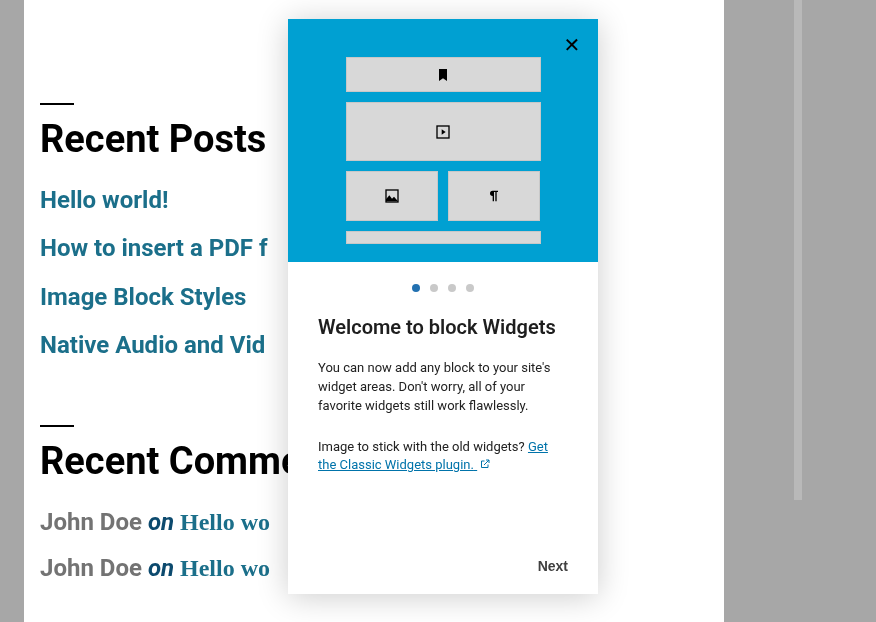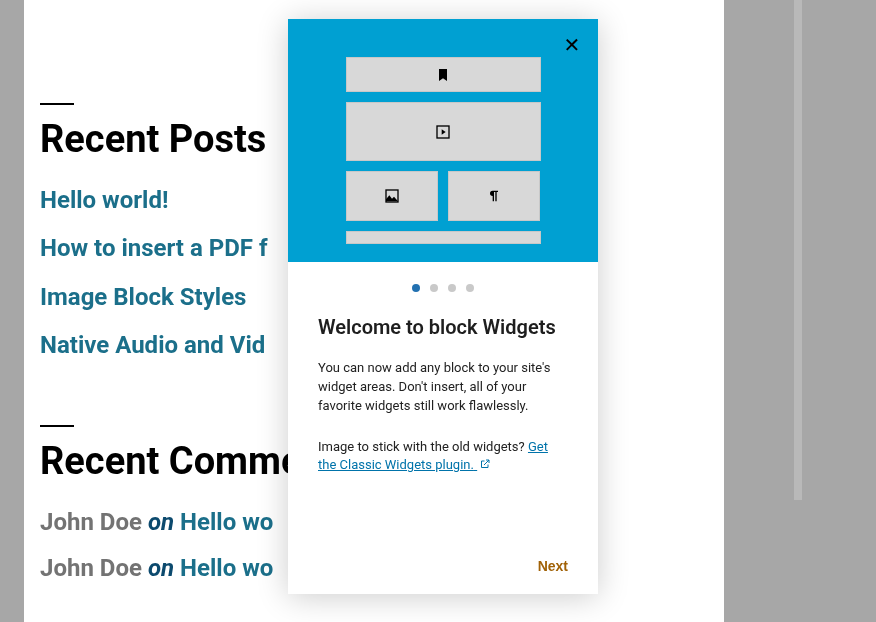--- a/index.html
+++ b/index.html
@@ -61,21 +61,21 @@
     }
     .comment-line {
       font-size: 24px;
       font-weight: 700;
       color: #555;
       margin-bottom: 8px;
       line-height: 1.6;
     }
     .comment-author { color: #737373; }
     .comment-on { color: #0c4a6e; font-style: italic; }
-    .comment-post { color: #1b6f8a; }
+    .comment-post { color: #1b6f8a; font-family: Liberation Serif, serif; }
 
     
     .modal {
       position: absolute;
       left: 288px;
       top: 19px;
       width: 310px;
       height: 575px;
       background: #fff;
       box-shadow: 0 3px 30px rgba(0,0,0,0.2);
@@ -167,21 +167,21 @@
       height: 12px;
       margin-left: 2px;
       vertical-align: -1px;
     }
     .modal-footer {
       padding: 0 30px 20px;
       display: flex;
       justify-content: flex-end;
     }
     .next-btn {
-      color: #a16207;
+      color: #404040;
       font-weight: 600;
       font-size: 14px;
       cursor: pointer;
       border: none;
       background: none;
     }
   </style>
 </head>
 <body>
 
@@ -245,21 +245,21 @@
 
   <div class="pagination">
     <div class="dot active"></div>
     <div class="dot"></div>
     <div class="dot"></div>
     <div class="dot"></div>
   </div>
 
   <div class="modal-body">
     <h1 class="modal-title">Welcome to block Widgets</h1>
-    <p class="modal-text">You can now add any block to your site's widget areas. Don't insert, all of your favorite widgets still work flawlessly.</p>
+    <p class="modal-text">You can now add any block to your site's widget areas. Don't worry, all of your favorite widgets still work flawlessly.</p>
     <p class="modal-text second">
       <span>Image to stick with the old widgets? </span><a class="modal-link"><span>Get the Classic Widgets plugin.</span> <svg class="ext-icon" viewBox="0 0 24 24">
             <path fill="none" stroke="#0073aa" stroke-width="2" d="M18 13v6H5V6h6M14 4h6v6M20 4L10 14"></path>
           </svg></a>
     </p>
   </div>
 
   <div class="modal-footer">
     <button class="next-btn">Next</button>
   </div>

